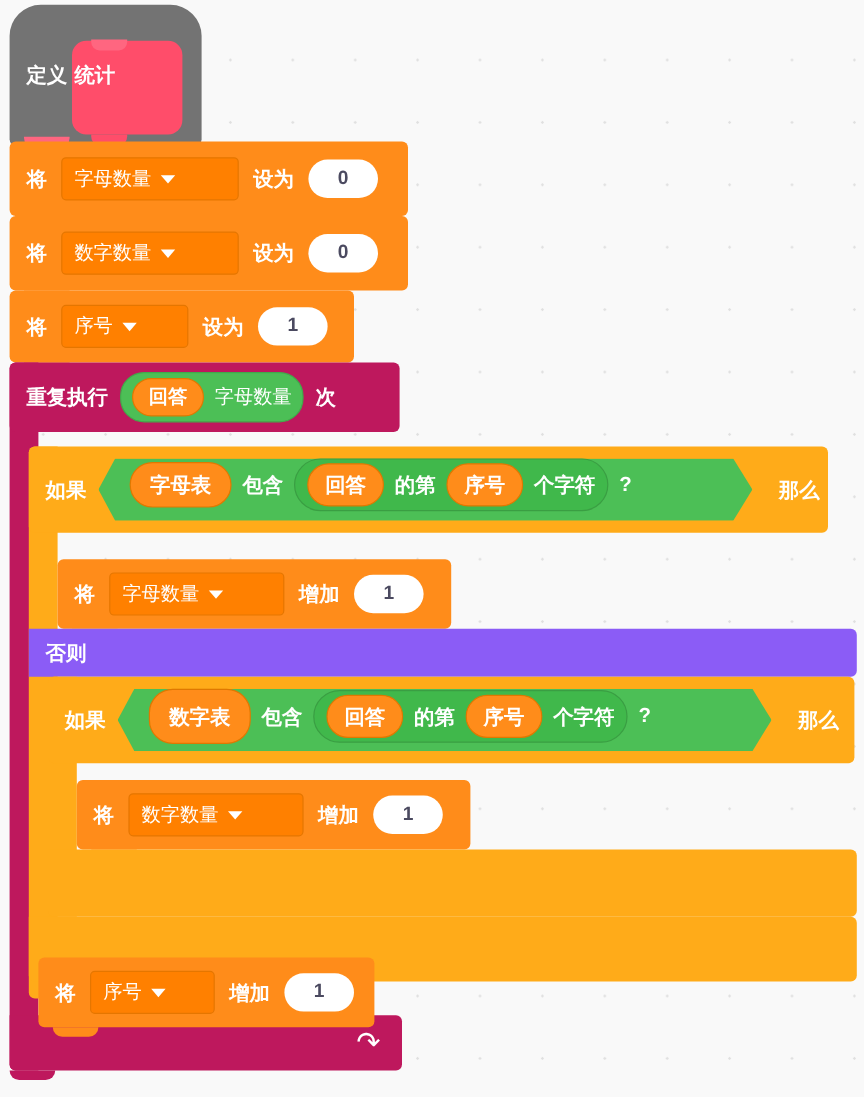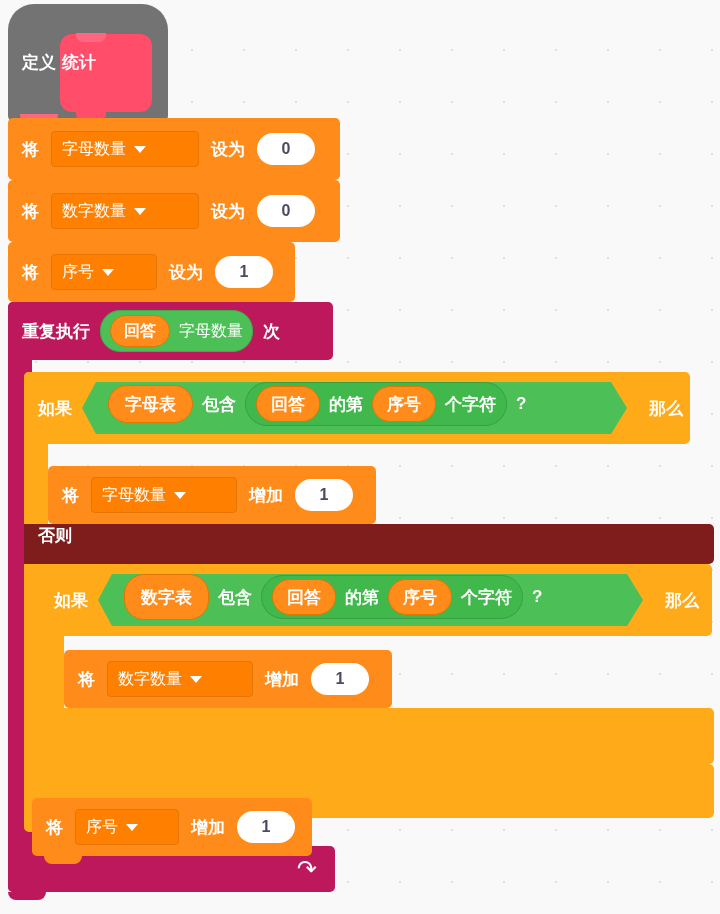--- a/index.html
+++ b/index.html
@@ -198,21 +198,21 @@
     <span class="t">将</span>
     <div class="dropdown" style="min-width:124px;">
       <span class="t16">字母数量</span>
       <span class="caret"></span>
     </div>
     <span class="t">增加</span>
     <div class="numinput">1</div>
     <div class="bump"></div>
   </div>
 
-  <div class="blk" style="left:24px;top:524px;width:690px;height:40px;background:#7f1d1d;border-radius:0 5px 5px 0;display:flex;align-items:flex-start;padding-left:14px;">
+  <div class="blk" style="left:24px;top:524px;width:690px;height:40px;background:#8b5cf6;border-radius:0 5px 5px 0;display:flex;align-items:center;padding-left:14px;">
     <span class="t">否则</span>
   </div>
 
   <div class="blk" style="left:40px;top:564px;width:24px;height:200px;background:#FFAB19;border-radius:5px 0 0 5px;"></div>
   <div class="blk" style="left:40px;top:564px;width:672px;height:72px;background:#FFAB19;border-radius:5px;display:flex;align-items:center;padding-left:14px;gap:6px;">
     <span class="t">如果</span>
     <div class="hexout" style="width:545px;margin-left:4px;">
       <div class="hexbody rightpoint"></div>
       <div class="hexrow">
         <div class="reporter" style="height:36px;border-radius:20px;padding:4px 16px;font-size:17px;">数字表</div>

